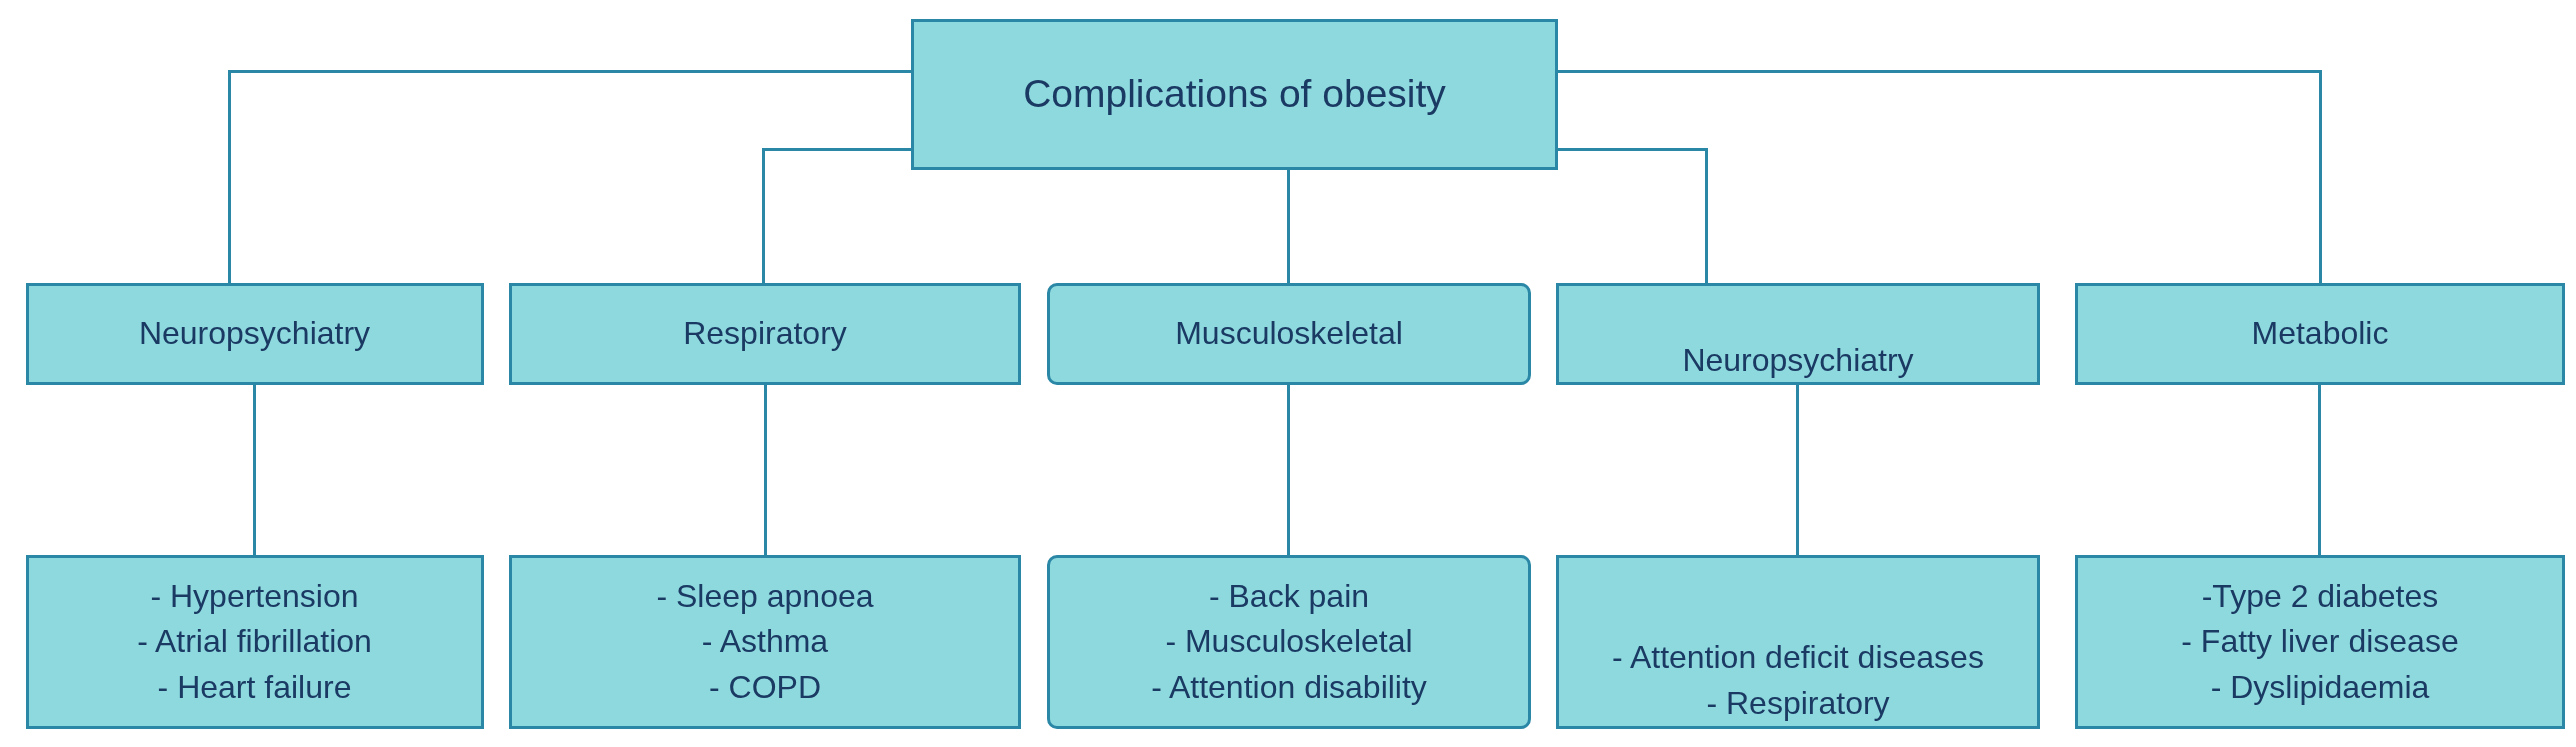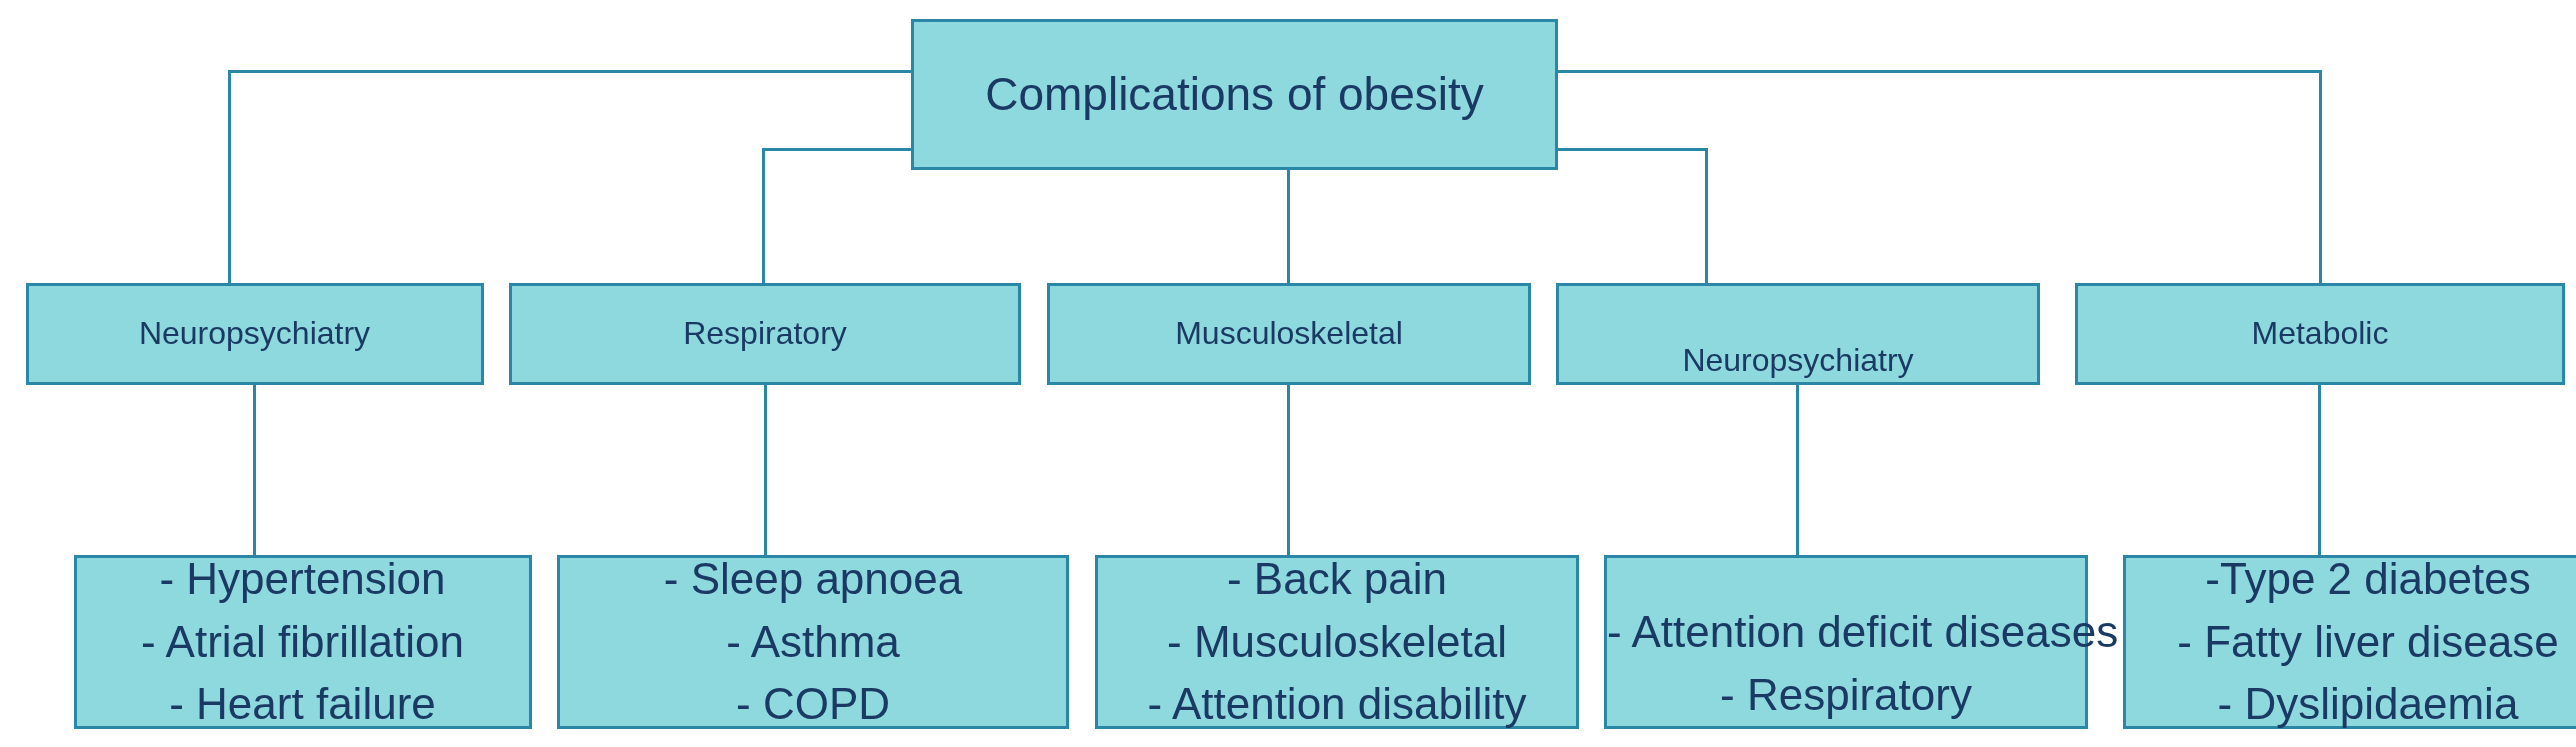--- a/index.html
+++ b/index.html
@@ -37,49 +37,48 @@
     padding: 0 6.4px;
     line-height: 1.30;
   }
 
   
   #root-node {
     left: 911px;
     top: 19px;
     width: 647px;
     height: 151px;
-    font-size: 46px;
+    font-size: 39px;
   }
 
   
   .cat {
     top: 283px;
     height: 102px;
     font-size: 32px;
   }
 
   
   .leaf {
     top: 555px;
     height: 174px;
-    font-size: 44px;
-    margin-left: 48px;
+    font-size: 32px;
   }
   .leaf .node-inner {
     line-height: 1.42;
   }
   .leaf-line {
     display: block;
     white-space: nowrap;
   }
 
   
   .col-0 { left: 25.5px;   width: 458px; }
   .col-1 { left: 509px;  width: 512px; text-align: center; }
-  .col-2 { left: 1047px; width: 484px; }
+  .col-2 { left: 1047px; width: 484px; border-radius: 10px; }
   .col-3 { left: 1556px; width: 484px; align-items: flex-end; }
   .col-4 { left: 2075px; width: 490px; }
 
   
   .conn {
     position: absolute;
     background: #2b87a6;
     z-index: 1;
   }
   .conn-h { height: 2.5px; }

